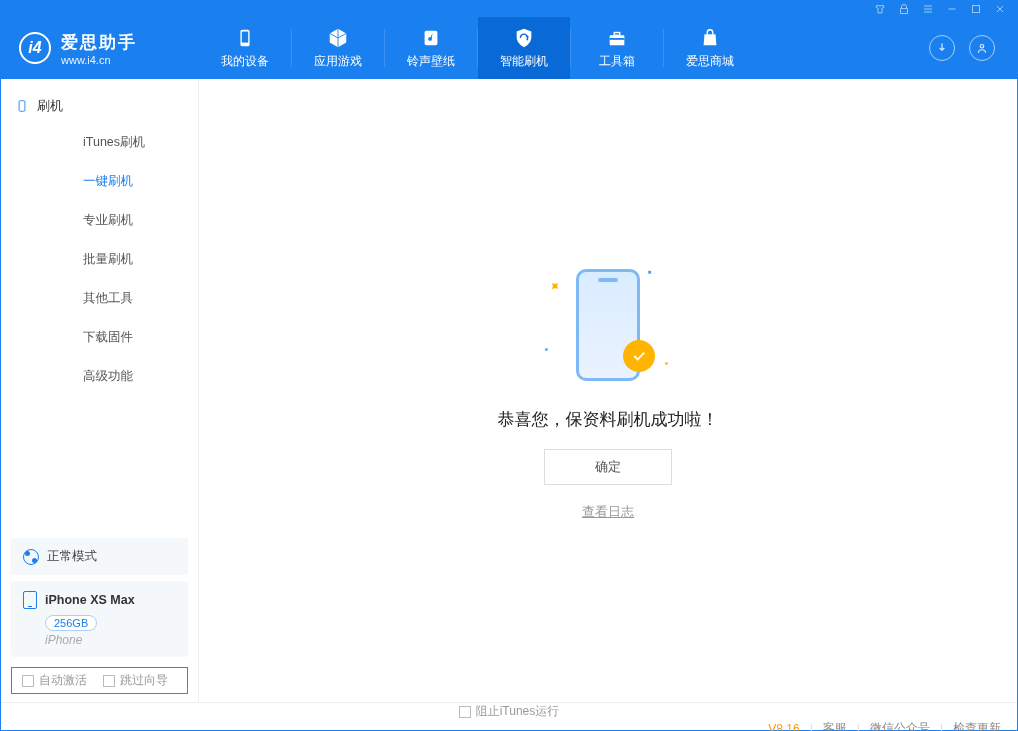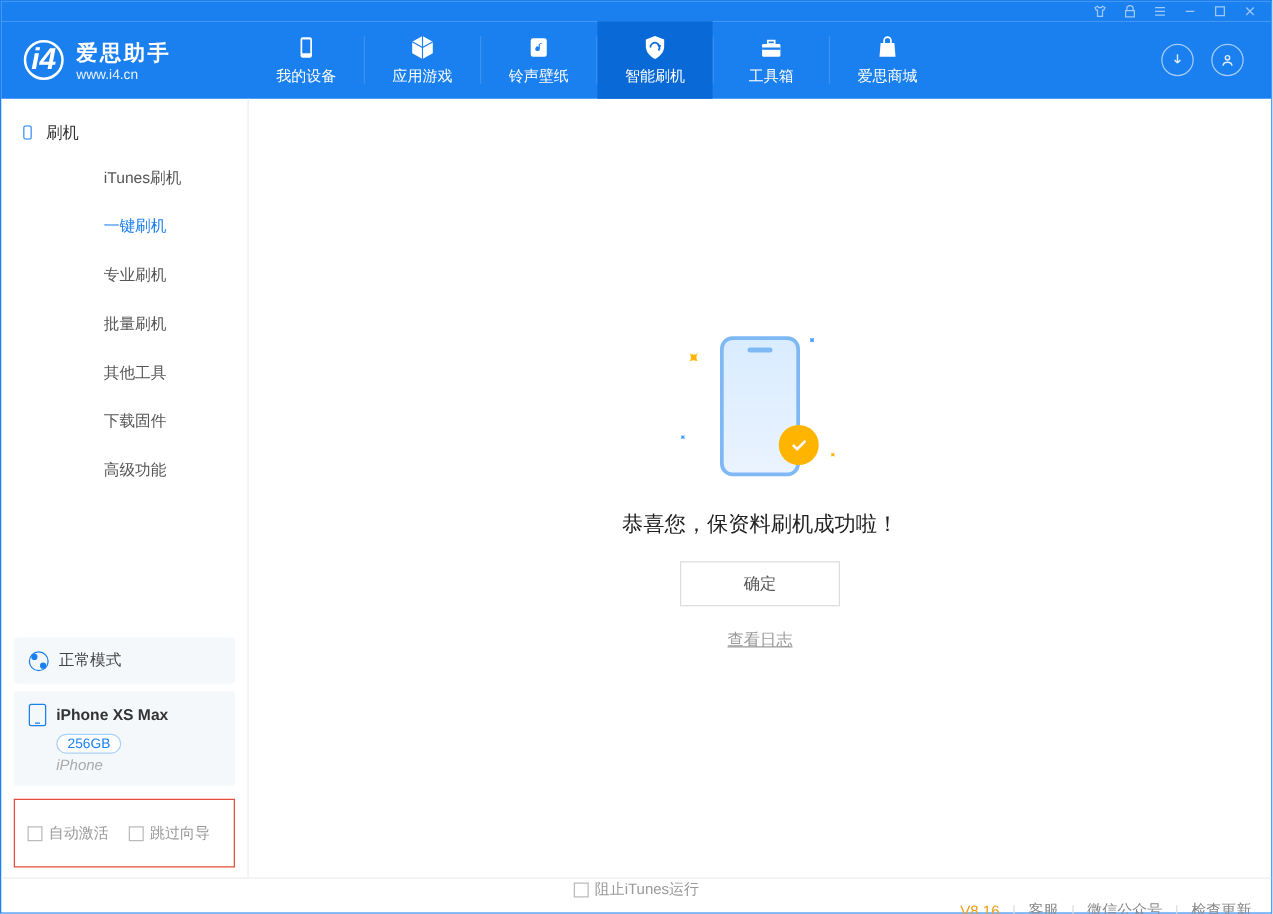--- a/index.html
+++ b/index.html
@@ -3,21 +3,21 @@
 <meta charset="utf-8">
 <style>
 * { margin: 0; padding: 0; box-sizing: border-box; }
 body { font-family: "Microsoft YaHei", sans-serif; background: #f0f0f0; }
 .window { width: 1018px; height: 731px; margin: 0; background: #fff; border: 1px solid #1a7fef; position: relative; }
 .titlebar { height: 16px; background: #1a7fef; display: flex; justify-content: flex-end; align-items: center; padding-right: 10px; gap: 10px; }
 .titlebar-icon { width: 14px; height: 14px; color: #9ec9f7; display: flex; align-items: center; justify-content: center; cursor: pointer; }
 .titlebar-icon svg { width: 12px; height: 12px; }
 .header { height: 62px; background: #1a7fef; display: flex; align-items: center; padding-left: 18px; }
 .logo-area { display: flex; align-items: center; gap: 10px; width: 180px; }
-.logo-icon { width: 32px; height: 32px; border-radius: 50%; border: 2px solid #fff; display: flex; align-items: center; justify-content: center; color: #fff; font-style: italic; font-weight: bold; font-size: 24px; }
+.logo-icon { width: 32px; height: 32px; border-radius: 50%; border: 2px solid #fff; display: flex; align-items: center; justify-content: center; color: #fff; font-style: italic; font-weight: bold; font-size: 16px; }
 .logo-text { color: #fff; }
 .logo-main { font-size: 17px; font-weight: bold; letter-spacing: 2px; }
 .logo-sub { font-size: 11px; opacity: 0.9; }
 .nav { display: flex; align-items: stretch; height: 100%; }
 .nav-item { width: 92px; display: flex; flex-direction: column; align-items: center; justify-content: center; color: #fff; font-size: 12px; gap: 4px; cursor: pointer; position: relative; }
 .nav-item.active { background: #0969d6; }
 .nav-sep { width: 1px; background: rgba(255,255,255,0.15); margin: 12px 0; }
 .nav-icon { width: 22px; height: 22px; display: flex; align-items: center; justify-content: center; }
 .nav-icon svg { width: 22px; height: 22px; fill: #fff; }
 .header-right { margin-left: auto; display: flex; align-items: center; gap: 14px; padding-right: 22px; }
@@ -33,21 +33,21 @@
 .mode-icon { width: 16px; height: 16px; border: 1.5px solid #1a7fef; border-radius: 50%; position: relative; }
 .mode-icon::before { content: ""; position: absolute; width: 5px; height: 5px; background: #1a7fef; border-radius: 50%; top: 1px; left: 1px; }
 .mode-icon::after { content: ""; position: absolute; width: 5px; height: 5px; background: #1a7fef; border-radius: 50%; bottom: 1px; right: 1px; }
 .device-card { background: #f5f8fb; margin: 0 10px 10px 10px; border-radius: 3px; padding: 10px 12px; }
 .device-row { display: flex; align-items: center; gap: 8px; }
 .device-phone-icon { width: 14px; height: 18px; border: 1.5px solid #1a7fef; border-radius: 2px; position: relative; }
 .device-phone-icon::after { content: ""; position: absolute; bottom: 1px; left: 50%; transform: translateX(-50%); width: 4px; height: 1px; background: #1a7fef; }
 .device-name { font-size: 12.5px; color: #333; font-weight: bold; }
 .device-capacity { display: inline-block; margin-top: 6px; margin-left: 22px; padding: 1px 8px; border: 1px solid #a9d0f8; border-radius: 9px; font-size: 11px; color: #1a7fef; background: #fff; }
 .device-type { font-size: 12px; color: #aaa; margin-left: 22px; margin-top: 2px; font-style: italic; }
-.checkbox-row { border: 1.5px solid #e74c3c; margin: 4px 10px 8px 10px; padding: 18px 10px; display: flex; gap: 16px; font-size: 12px; color: #999; }
+.checkbox-row { border: 1.5px solid #e74c3c; margin: 4px 10px 8px 10px; padding: 4px 10px; display: flex; gap: 16px; font-size: 12px; color: #999; }
 .cb-item { display: flex; align-items: center; gap: 5px; cursor: pointer; }
 .cb-box { width: 12px; height: 12px; border: 1px solid #bbb; }
 .footer { height: 28px; border-top: 1px solid #eee; display: flex; align-items: center; font-size: 12px; color: #999; padding: 0 16px; flex-direction: column; }
 .footer-left { display: flex; align-items: center; gap: 5px; cursor: pointer; }
 .footer-right { margin-left: auto; display: flex; align-items: center; gap: 10px; }
 .footer-sep { color: #ddd; }
 .footer-link { cursor: pointer; color: #888; }
 .main { flex: 1; display: flex; flex-direction: column; align-items: center; justify-content: center; gap: 18px; }
 .success-illu { position: relative; width: 130px; height: 130px; display: flex; align-items: center; justify-content: center; }
 .phone-shape { width: 64px; height: 112px; border: 3px solid #7fb9f5; border-radius: 10px; background: linear-gradient(180deg, #d9ecff, #eaf3ff); position: relative; }

